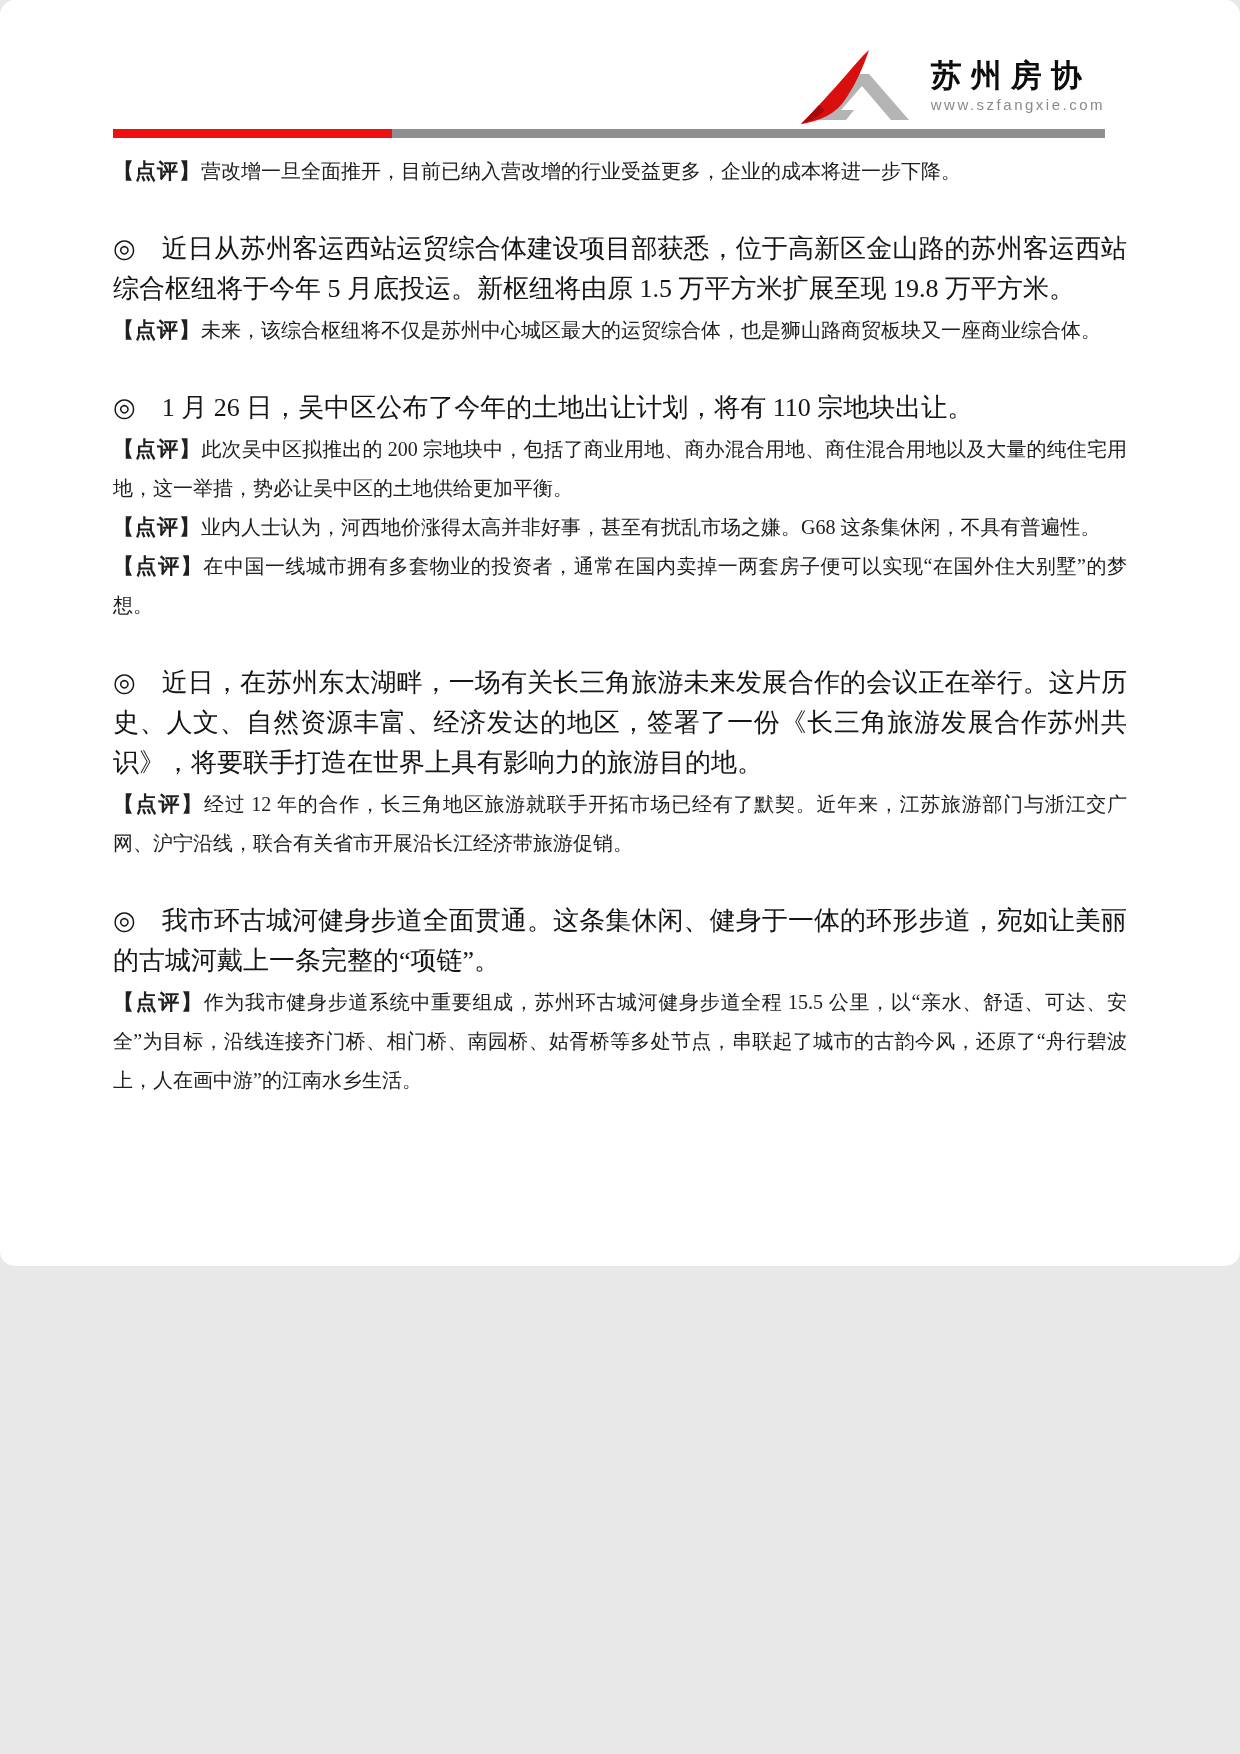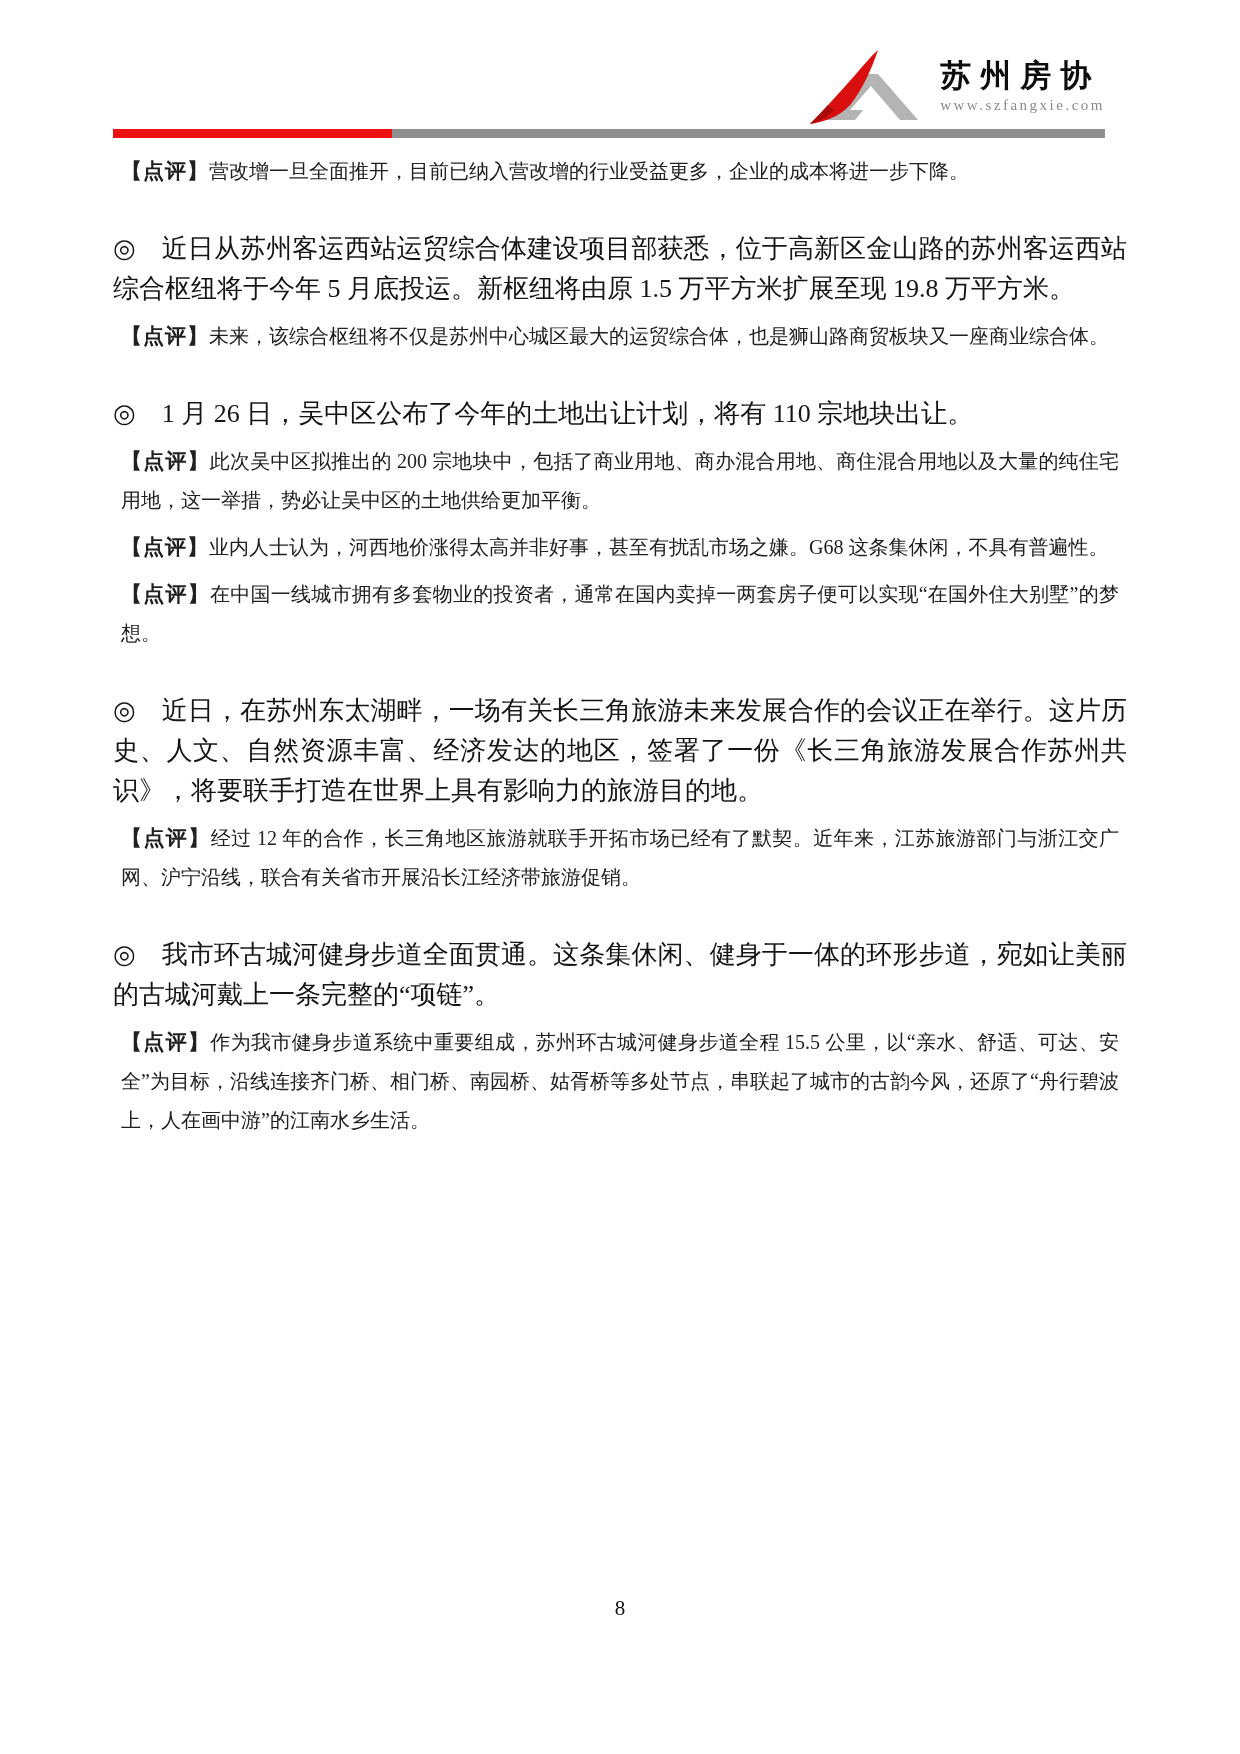--- a/index.html
+++ b/index.html
@@ -1,59 +1,60 @@
 <!DOCTYPE html>
 <html><head>
 <meta charset="utf-8">
 <style>
   html,body{margin:0;padding:0;background:#e8e8e8;}
   .page{
     position:relative;
-    width:1240px;height:1754px;
+    width:1240px;height:1266px;
     margin:0 auto;
     background:#ffffff;
     font-family:"Liberation Serif","DejaVu Serif",serif;
     color:#1a1a1a;
     overflow:hidden;
+    border-radius:15px;
   }
   
   .header{position:absolute;top:0;left:0;width:100%;height:140px;}
   .logo{
     position:absolute;top:48px;right:135px;
     display:flex;align-items:center;
   }
   .logo-mark{width:118px;height:78px;margin-right:14px;}
   .logo-text{display:flex;flex-direction:column;align-items:flex-start;}
   .brand{
     font-family:"Liberation Sans","DejaVu Sans",sans-serif;
     font-size:31px;font-weight:bold;color:#0d0d0d;
     letter-spacing:9px;line-height:34px;white-space:nowrap;
   }
   .website{
-    font-family:Liberation Serif, serif;
+    font-family:Liberation Sans, sans-serif;
     font-size:15px;color:#8a8a8a;letter-spacing:2.5px;
     line-height:20px;margin-top:2px;white-space:nowrap;
   }
   .rule{position:absolute;top:129px;left:113px;width:992px;height:9px;display:flex;}
   .rule-red{height:100%;width:279px;}
   .rule-gray{height:100%;flex:1;}
   
   .content{
     position:absolute;top:138px;left:113px;width:1014px;
     text-align:justify;
   }
   .news{
     font-size:26px;line-height:40px;
     margin:38px 0 2px 0;
     color:#151515;
   }
   .bullet{margin-right:26px;}
   .comment{
     font-size:20px;line-height:39px;
-    margin:8px;
+    margin:0;
     color:#202020;
   }
   .comment.first{margin-top:14px;}
   .clabel{font-weight:bold;font-size:21px;letter-spacing:1px;}
   
   .footer{
     position:absolute;top:1596px;left:0;width:100%;
     text-align:center;font-size:21px;color:#111;
   }
 </style>

